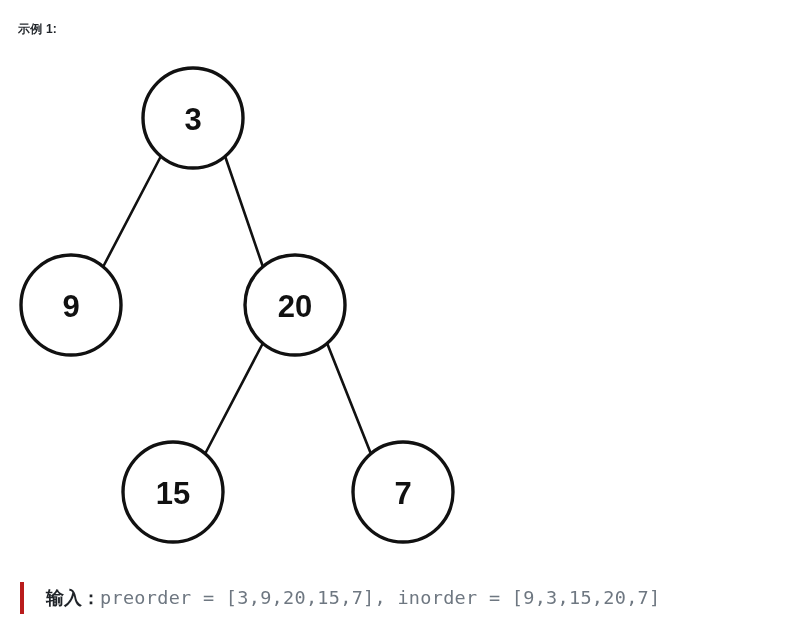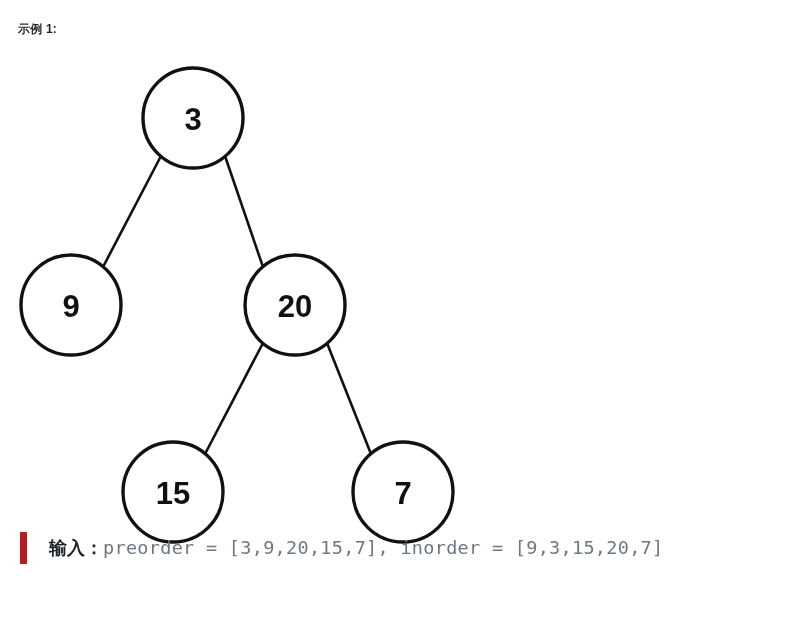--- a/index.html
+++ b/index.html
@@ -57,23 +57,23 @@
     stroke: #111111;
     stroke-width: 2.6;
     stroke-linecap: round;
     fill: none;
   }
 
   
   .io-block {
     position: absolute;
     left: 20px;
-    top: 532px;
+    top: 582px;
     width: 770px;
-    border-left: 7px solid #b91c1c;
+    border-left: 4px solid #b91c1c;
     padding-left: 22px;
     box-sizing: border-box;
   }
   .io-line {
     font-size: 19px;
     line-height: 31px;
     white-space: nowrap;
     color: #6e7781;
     font-family: "DejaVu Sans Mono", "Liberation Mono", monospace;
   }

